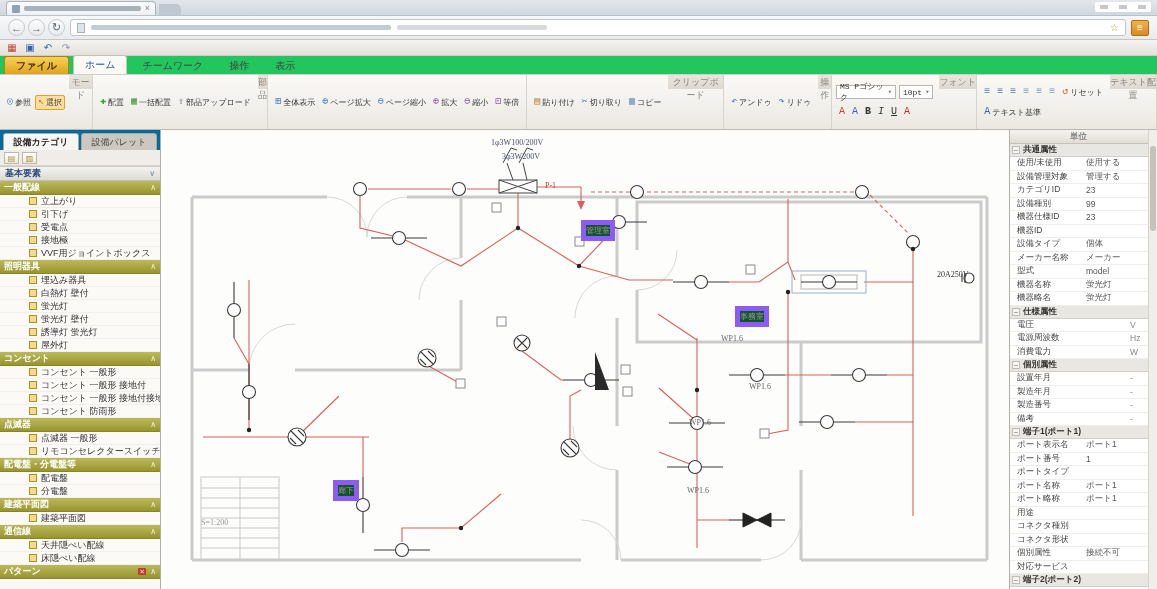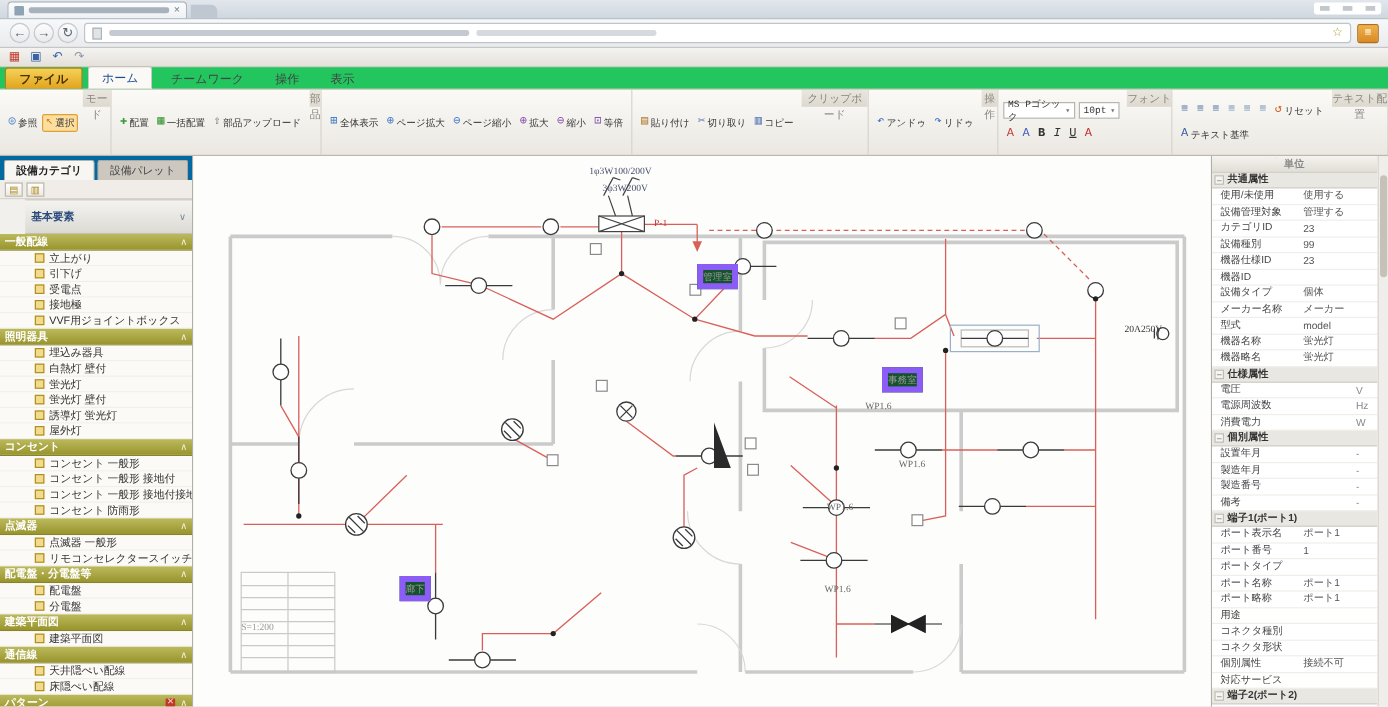--- a/index.html
+++ b/index.html
@@ -49,21 +49,21 @@
   
   .main { display:flex; height:459px; }
 
   
   .left-panel { width:161px; background:#f2f0ec; border-right:1px solid #b2aea6; display:flex; flex-direction:column; overflow:hidden;}
   .lp-tabs { display:flex; height:20px; background:#0369a1; align-items:flex-end; padding:3px 3px 0; gap:2px;}
   .lp-tab { flex:1; text-align:center; padding:2px 0 1px; font-size:9px; border:1px solid #aca89f; border-bottom:none; background:#ccc8c0; color:#444; border-radius:3px 3px 0 0;}
   .lp-tab.active { background:#f8f6f2; font-weight:bold; color:#222;}
   .lp-tools { height:16px; display:flex; gap:3px; padding:2px 4px; border-bottom:1px solid #d8d4cc; background:#f0ede8;}
   .lp-tool { width:15px; height:12px; border:1px solid #bcb8ae; background:linear-gradient(#fff,#ece9e2); display:flex; align-items:center; justify-content:center; font-size:8px; color:#b08a20;}
-  .lp-meta { height:29px; background:linear-gradient(#f4f3f0,#dcdad3); border-top:1px solid #cdc9c1; border-bottom:1px solid #c4c0b8; color:#2a4a7c; font-weight:bold; display:flex; align-items:center; justify-content:space-between; padding:0 5px; font-size:9px;margin-left:21px;}
+  .lp-meta { height:15px; background:linear-gradient(#f4f3f0,#dcdad3); border-top:1px solid #cdc9c1; border-bottom:1px solid #c4c0b8; color:#2a4a7c; font-weight:bold; display:flex; align-items:center; justify-content:space-between; padding:0 5px; font-size:9px;}
   .meta-ch { color:#7a8aa0; font-weight:normal; font-size:8px;}
   .lp-tree { flex:1; background:#faf8f4; overflow:hidden;}
   .lp-section-header { height:14px; background:linear-gradient(#bcb95c,#98952e); color:#fff; display:flex; align-items:center; justify-content:space-between; padding:0 4px; font-size:9px; font-weight:bold; border-bottom:1px solid #87842a;}
   .hdr-icons { display:flex; gap:4px; align-items:center;}
   .hdr-x { color:#ffd9d4; background:#c0392b; font-size:7px; line-height:1; padding:0 1px; border-radius:1px;}
   .hdr-ch { color:#f2f2da; font-size:8px; font-weight:normal;}
   .lp-item { height:13px; display:flex; align-items:center; gap:4px; padding-left:29px; color:#333; font-size:9px; background:#fbfaf7; border-bottom:1px solid #f1efe9; white-space:nowrap; overflow:hidden;}
   .lp-item-icon { width:8px; height:8px; border:1px solid #b09020; background:#f2da8e; flex:none;}
 
   

